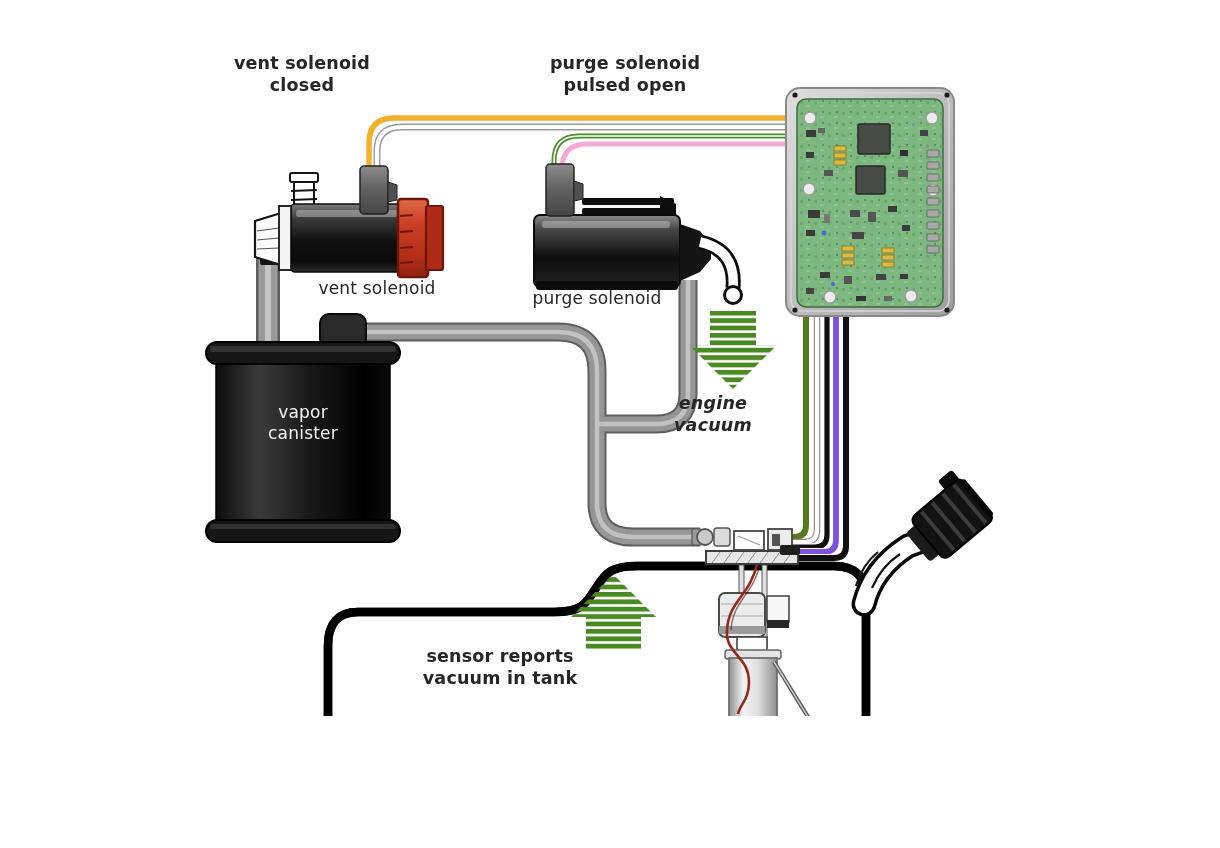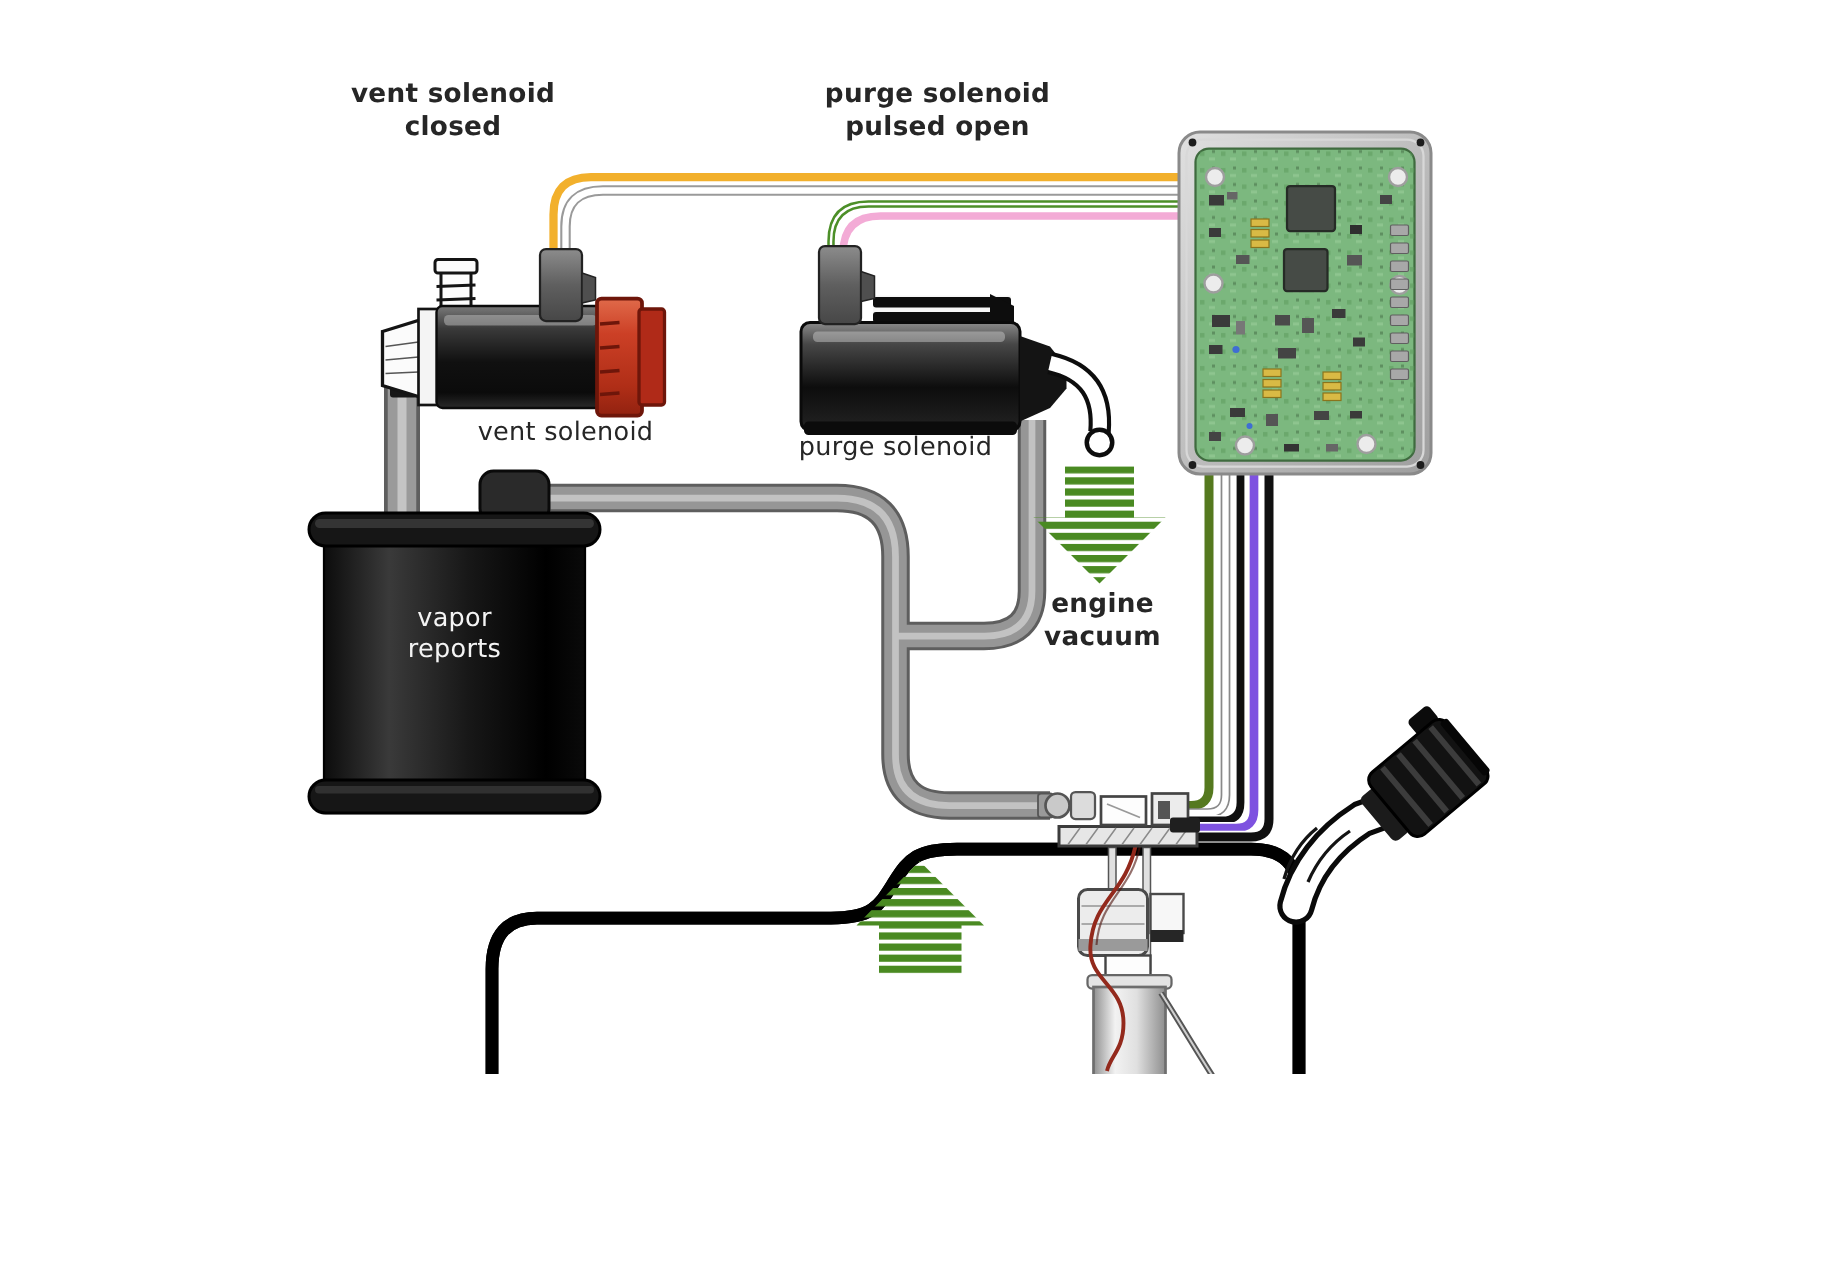--- a/index.html
+++ b/index.html
@@ -285,17 +285,19 @@
   <path fill="url(#stripePat)" d="M 710,311 L 756,311 L 756,345 L 777,345 L 733,389 L 689,345 L 710,345 Z"></path>
   <path fill="url(#stripePat)" d="M 613,574 L 656,617 L 641,617 L 641,650 L 586,650 L 586,617 L 571,617 Z"></path>
 </svg>
 
 <div class="lbl bold" style="left:177px;top:53px;width:250px;">vent solenoid
 closed</div>
 <div class="lbl bold" style="left:500px;top:53px;width:250px;">purge solenoid
 pulsed open</div>
 <div class="lbl" style="left:272px;top:278px;width:210px;">vent solenoid</div>
 <div class="lbl" style="left:497px;top:288px;width:200px;">purge solenoid</div>
-<div class="lbl bold" style="left:655px;top:393px;width:160px;">engine
+<div class="lbl bold" style="left:633px;top:393px;width:160px;font-style:italic;">engine
 vacuum</div>
 <div class="lbl white" style="left:213px;top:402px;width:180px;">vapor
-reports</div>
+canister</div>
+<div class="lbl bold" style="left:380px;top:646px;width:240px;">sensor reports
+vacuum in tank</div>
 </div>
 
 </body></html>

